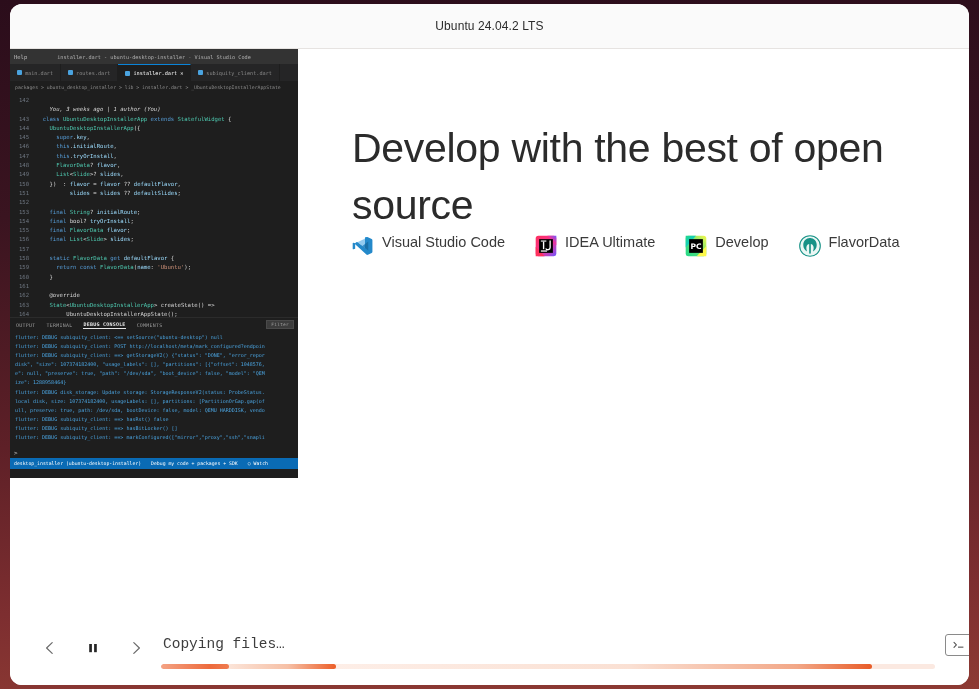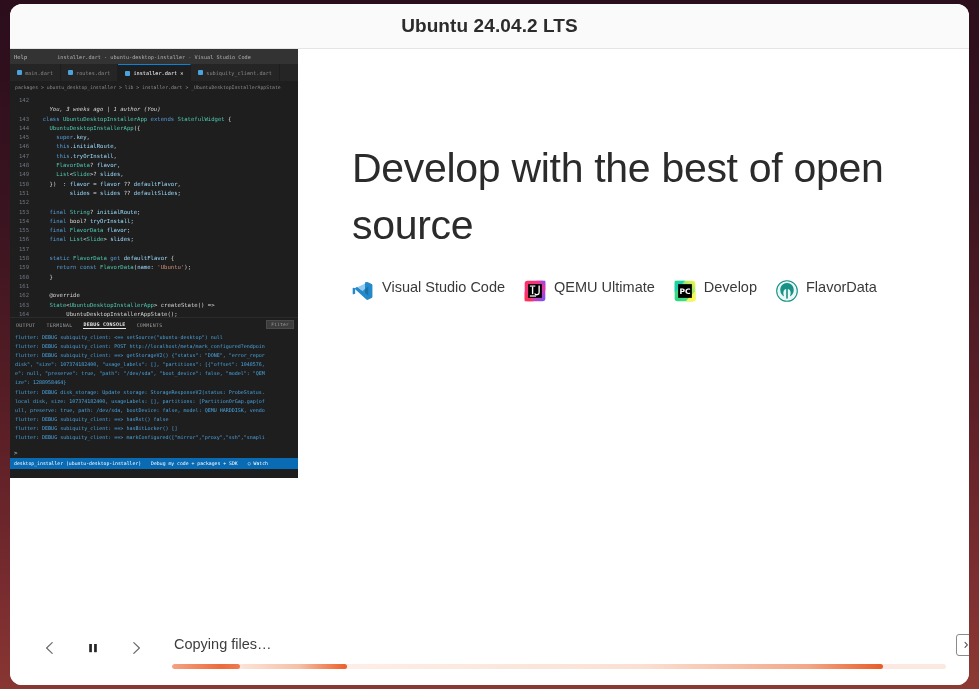--- a/index.html
+++ b/index.html
@@ -36,23 +36,23 @@
     height: 45px;
     flex: 0 0 45px;
     background: #fafafa;
     border-bottom: 1px solid #e6e3e1;
     display: flex;
     align-items: center;
     justify-content: center;
     position: relative;
   }
   #titlebar-title {
-    font-size: 19px;
+    font-size: 12px;
     color: #2c2c2c;
-    font-weight: 700;
+    font-weight: 400;
     letter-spacing: .1px;
   }
 
   
   #slide-body {
     flex: 1 1 auto;
     position: relative;
     background: #ffffff;
   }
 
@@ -199,42 +199,41 @@
     padding-left: 4px;
     font-size: 4.8px;
     color: #ffffff;
     white-space: nowrap;
   }
 
   
   #slide-text {
     position: absolute;
     left: 342px;
-    top: 91px;
+    top: 71px;
     width: 580px;
   }
   #slide-heading {
     font-size: 41px;
     line-height: 57px;
     font-weight: 300;
     color: #2b2b2b;
     letter-spacing: -.3px;
   }
   #slide-paragraph {
     margin-top: 32px;
     font-size: 14.7px;
     line-height: 25px;
     color: #4a4a4a;
     max-width: 573px;
   }
   #app-list {
-    margin-top: 25px;
-    display: flex;
-    align-items: center;
-    gap: 19px;
+    display: flex;
+    align-items: center;
+    gap: 30px;
   }
   .app-item {
     display: flex;
     align-items: center;
     gap: 8px;
   }
   .app-label {
     font-size: 14.5px;
     color: #3a3a3a;
   }
@@ -272,23 +271,24 @@
   .nav-btn {
     width: 27px; height: 27px;
     display: flex; align-items: center; justify-content: center;
     background: transparent;
     border: none;
     cursor: pointer;
     color: #5e5c5a;
   }
   .nav-btn svg { display: block; }
   #status-block {
-    margin-left: 23px;
+    margin-left: 12px;
     flex: 1 1 auto;
     padding-right: 10px;
+    font-family: Liberation Mono, monospace;
   }
   #status-text {
     font-size: 14.5px;
     color: #3d3d3d;
     line-height: 20px;
     padding-left: 2px;
   }
   #progress-track {
     margin-top: 10px;
     height: 5px;
@@ -463,21 +463,21 @@
               <rect x="1" y="1" width="30" height="30" rx="4" fill="url(#ij1)"></rect>
               <path d="M31 1 H18 L31 15 Z" fill="url(#ij2)"></path>
               <path d="M1 31 H14 L1 17 Z" fill="#fe315d"></path>
               <rect x="6" y="6" width="20" height="20" fill="#000000"></rect>
               <rect x="8.5" y="8" width="8" height="1.6" fill="#ffffff"></rect>
               <rect x="11.5" y="9.6" width="2" height="11" fill="#ffffff"></rect>
               <path d="M22 8 V18 a3.4 3.4 0 0 1 -6.4 1.6" stroke="#ffffff" stroke-width="1.9" fill="none"></path>
               <rect x="8.5" y="22.4" width="9" height="1.8" fill="#ffffff"></rect>
             </svg>
           </span>
-          <span class="app-label">QEMU Ultimate</span>
+          <span class="app-label">IDEA Ultimate</span>
         </div>
 
         <div class="app-item">
           <span class="app-icon">
             <svg viewBox="0 0 32 32" width="22" height="22">
               <defs>
                 <linearGradient id="pc1" x1="0" y1="1" x2="1" y2="0">
                   <stop offset="0" stop-color="#21d789"></stop>
                     <stop offset="0.45" stop-color="#53e07a"></stop>
                     <stop offset="1" stop-color="#fcf84a"></stop>

